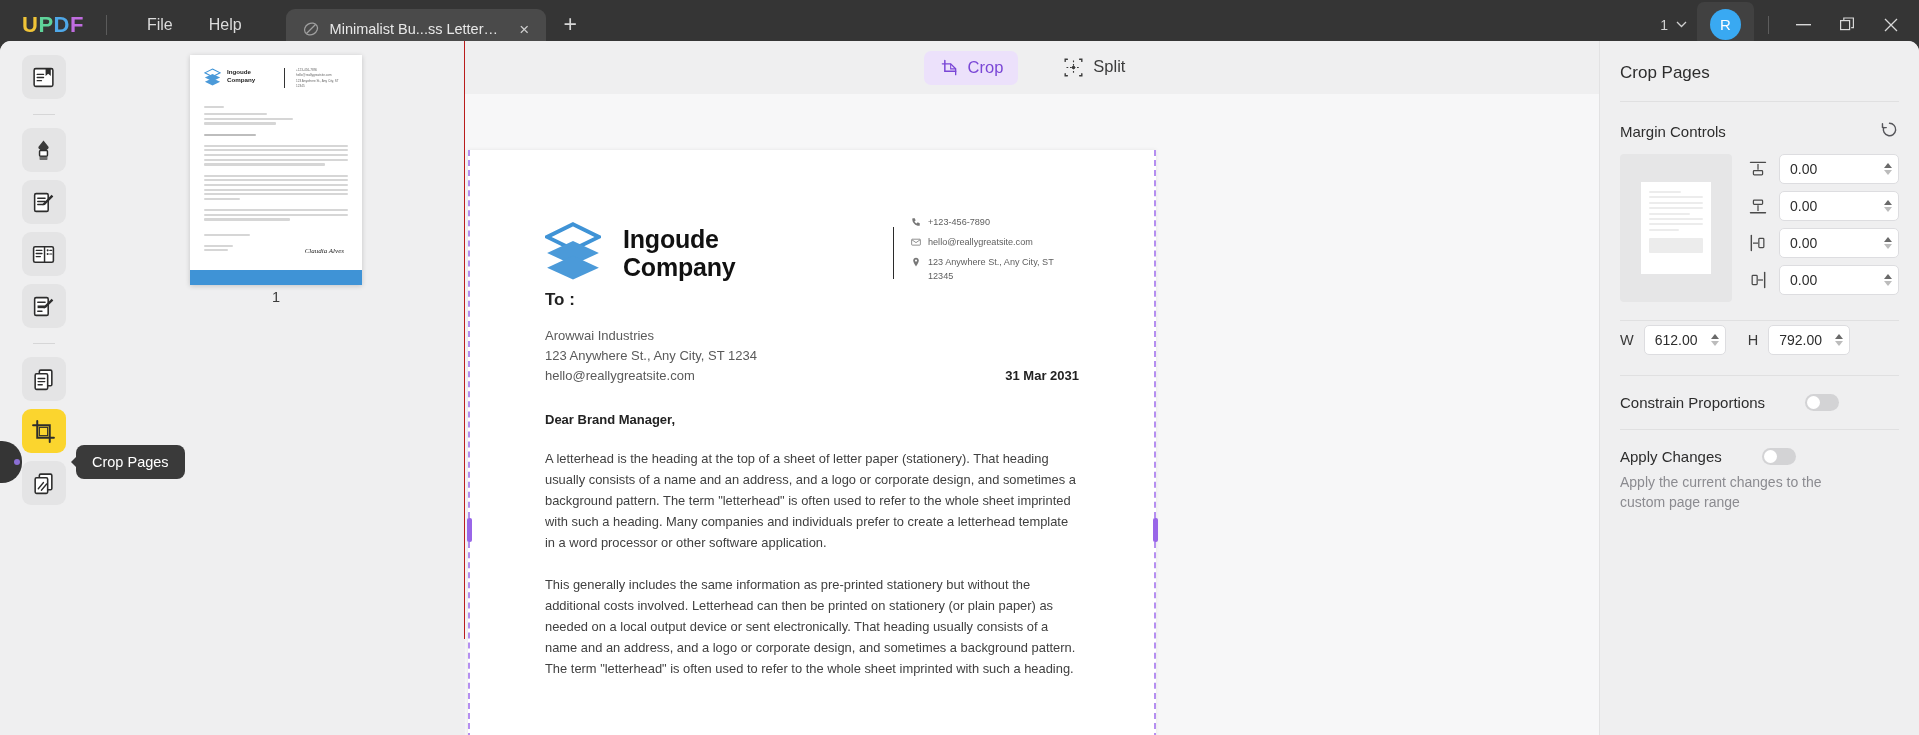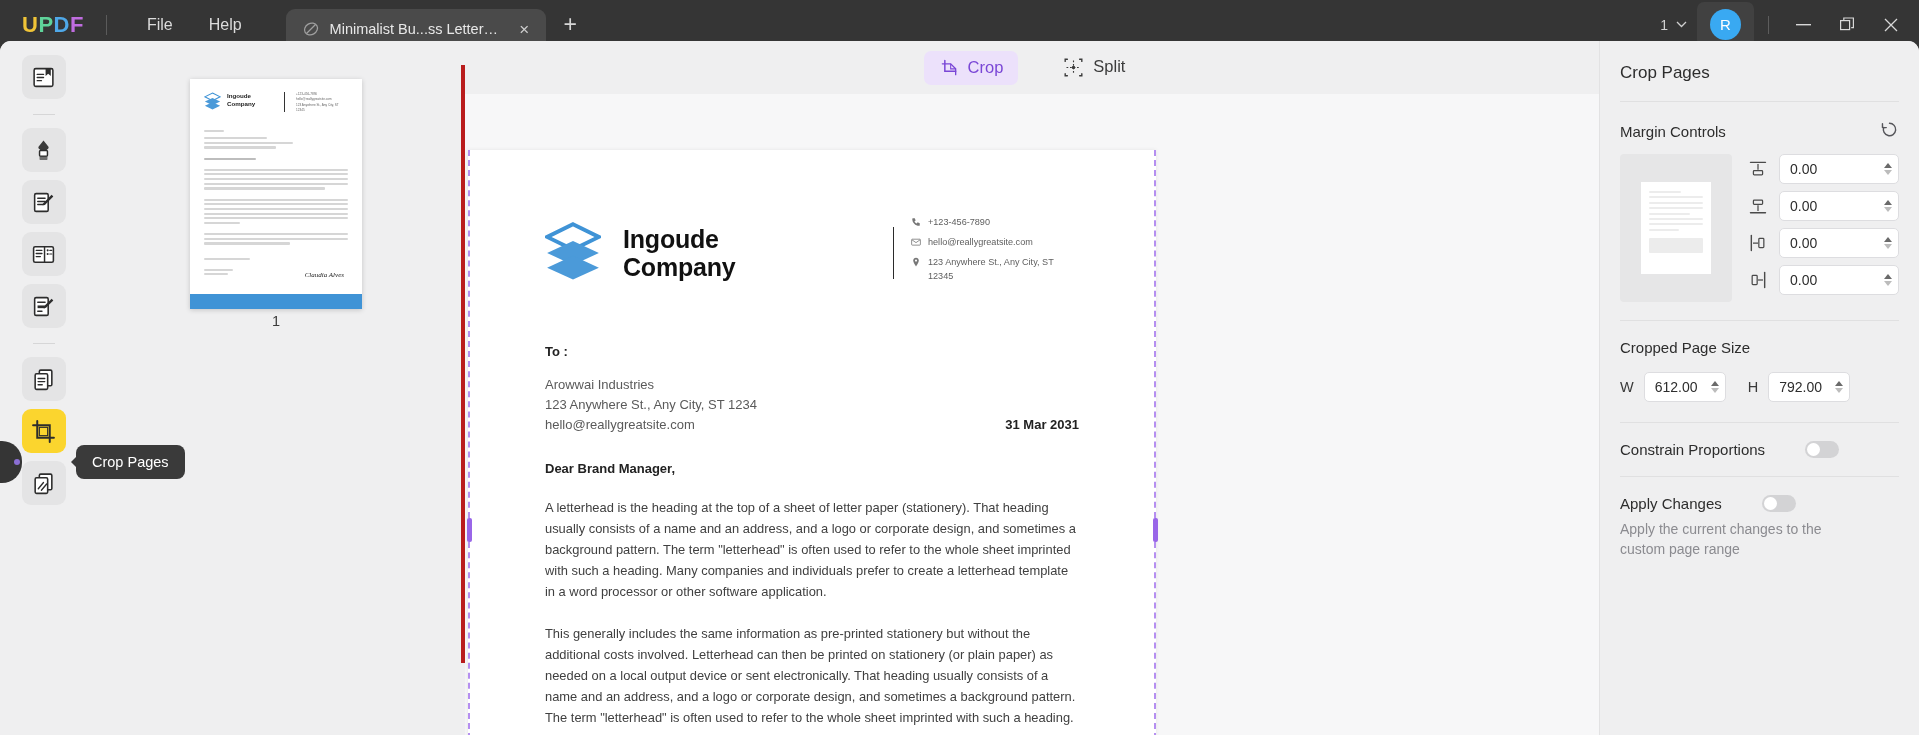--- a/index.html
+++ b/index.html
@@ -101,21 +101,21 @@
     border-radius: 50%; background: #8b6fd4; z-index: 41;
   }
   .rail-notch {
     position: absolute; left: 0; top: 400px; width: 22px; height: 42px;
     background: #353535; border-radius: 0 20px 20px 0; z-index: 39;
   }
 
   
   .thumbpane {
     position: absolute; left: 87px; top: 0; width: 378px; height: 598px;
-    background: #efeff0; border-right: 4px solid #b91c1c; margin-top: 24px;
+    background: #efeff0; border-right: 1px solid #b91c1c;
   }
   .thumb {
     position: absolute; left: 103px; top: 14px; width: 172px; height: 230px;
     background: #fff; box-shadow: 0 1px 5px rgba(0,0,0,.18); overflow: hidden;
     cursor: pointer; padding: 13px 14px 0;
   }
   .thumb-num {
     position: absolute; left: 103px; top: 248px; width: 172px;
     text-align: center; font-size: 14.5px; color: #3b3b3b;
   }
@@ -177,21 +177,21 @@
     margin-left: 22px; letter-spacing: -.2px;
   }
   .d-bar { width: 1px; height: 52px; background: #2b2b2b; margin-left: auto; }
   .d-contact { margin-left: 17px; width: 168px; }
   .d-crow {
     display: flex; align-items: flex-start; gap: 7px; font-size: 9.1px;
     color: #5e5e5e; line-height: 1.45; margin-bottom: 7px;
   }
   .d-crow svg { flex: 0 0 10px; margin-top: .5px; }
 
-  .d-to { margin-top: 54px; font-size: 13px; font-weight: bold; color: #222; }
+  .d-to { font-size: 17px; font-weight: bold; color: #222; }
   .d-addr {
     margin-top: 16px; font-size: 13px; color: #5a5a5a; line-height: 1.55;
     position: relative;
   }
   .d-date {
     position: absolute; right: 0; bottom: 0; font-size: 13px;
     font-weight: bold; color: #222;
   }
   .d-dear { margin-top: 26px; font-size: 13px; font-weight: bold; color: #222; }
   .d-p {
@@ -632,23 +632,20 @@
                 <i class="dn"></i>
               </span>
           </div>
         </div>
       </div>
     </div>
 
     <div style="height:18px"></div>
     <div class="rp-divider"></div>
 
-    <div class="rp-sechead">
-      <span>Cropped Page Size</span>
-    </div>
 
     <div class="size-row">
       <span class="size-lbl">W</span>
       <div class="spin">
         <input value="612.00" style="">
         <span class="arrows">
             <i class="up"></i>
             <i class="dn"></i>
           </span>
       </div>

